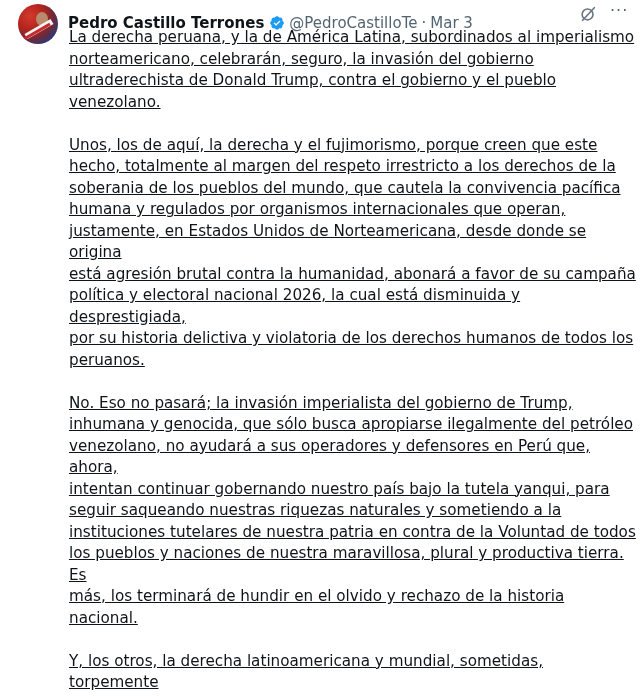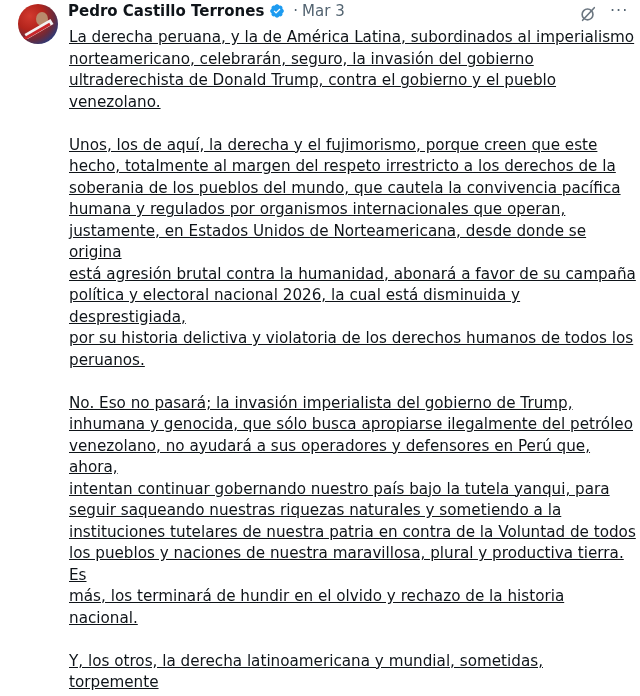--- a/index.html
+++ b/index.html
@@ -4,21 +4,21 @@
 <style>
   html, body { margin:0; padding:0; background:#ffffff; }
   body { width:640px; height:696px; overflow:hidden; font-family:"DejaVu Sans", sans-serif; color:#0f1419; }
   .tweet { position:relative; width:640px; height:696px; }
   .avatar { position:absolute; left:18px; top:4px; width:40px; height:40px; border-radius:50%;
     background: radial-gradient(circle at 30% 30%, #d23a2f 0%, #b3241c 35%, #6b2a3a 60%, #2b3a7a 80%, #e9e9ef 100%);
     overflow:hidden; }
   .avatar .sash { position:absolute; left:6px; top:22px; width:30px; height:6px; background:#f3f3f3; transform:rotate(-30deg); }
   .avatar .sash2 { position:absolute; left:4px; top:26px; width:30px; height:3px; background:#c8262a; transform:rotate(-30deg); }
   .avatar .face { position:absolute; left:18px; top:8px; width:12px; height:14px; border-radius:50%; background:#b98a6c; }
-  .header { position:absolute; left:68px; top:0; height:22px; display:flex; align-items:center; font-size:15px; white-space:nowrap; }
+  .header { position:absolute; left:68px; top:12px; height:22px; display:flex; align-items:center; font-size:15px; white-space:nowrap; }
   .name { font-weight:bold; color:#0f1419; }
   .verified { display:inline-block; width:16px; height:16px; margin:0 4px 0 5px; }
   .handle, .dot, .date { color:#536471; }
   .dot { margin:0 4px; }
   .grok { position:absolute; left:579px; top:5px; width:18px; height:18px; }
   .more { position:absolute; left:610px; top:4px; width:20px; height:18px; color:#536471; font-size:16px; letter-spacing:1px; line-height:14px; }
   .body { position:absolute; left:68px; top:26px; width:570px; font-size:15.2px; line-height:21.5px; color:#0f1419; }
   .body p { margin:1px; white-space:pre-line;text-decoration:underline; }
   .body p + p { margin-top:21.5px; }
 </style>
@@ -33,20 +33,21 @@
   </div>
 
   <div class="header">
     <span class="name">Pedro Castillo Terrones</span>
     <span class="verified">
       <svg viewBox="0 0 24 24" width="16" height="16">
         <path fill="#1d9bf0" d="M22.25 12c0-1.43-.88-2.67-2.19-3.34.46-1.39.2-2.9-.81-3.91s-2.52-1.27-3.91-.81c-.66-1.31-1.91-2.19-3.34-2.19s-2.67.88-3.33 2.19c-1.4-.46-2.91-.2-3.92.81s-1.26 2.52-.8 3.91c-1.31.67-2.2 1.91-2.2 3.34s.89 2.67 2.2 3.34c-.46 1.39-.21 2.9.8 3.91s2.52 1.26 3.91.81c.67 1.31 1.91 2.19 3.34 2.19s2.68-.88 3.34-2.19c1.39.45 2.9.2 3.91-.81s1.27-2.52.81-3.91c1.31-.67 2.19-1.91 2.19-3.34z"></path>
         <path fill="#ffffff" d="M10.54 16.2l-3.66-3.66 1.42-1.42 2.24 2.25 5.2-5.2 1.42 1.42z"></path>
       </svg>
     </span>
+    <span class="handle">@PedroCastilloTe</span>
     <span class="dot">·</span>
     <span class="date">Mar 3</span>
   </div>
 
   <div class="grok">
     <svg viewBox="0 0 20 20" width="18" height="18">
       <circle cx="9.5" cy="10.5" r="6" fill="none" stroke="#6b7680" stroke-width="1.8"></circle>
       <line x1="4" y1="17" x2="17" y2="3" stroke="#6b7680" stroke-width="1.8" stroke-linecap="round"></line>
     </svg>
   </div>

